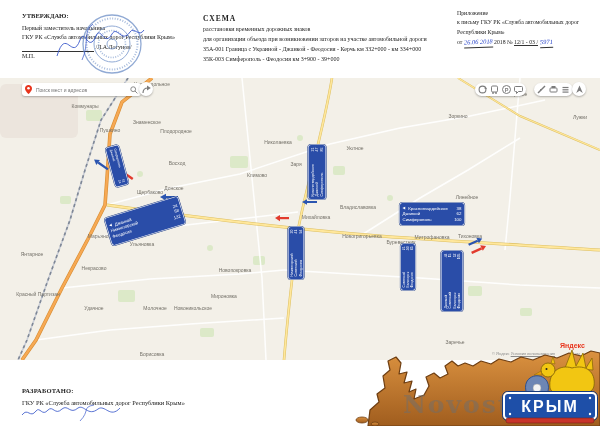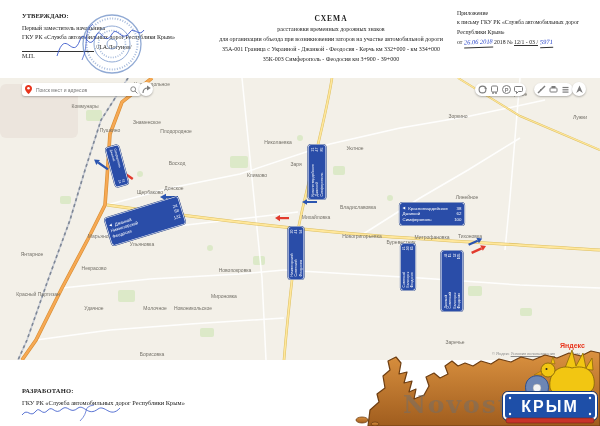--- a/index.html
+++ b/index.html
@@ -4,21 +4,21 @@
 <style>
   html,body{margin:0;padding:0}
   body{width:600px;height:426px;position:relative;background:#ffffff;overflow:hidden;
        font-family:"Liberation Serif",serif;color:#1c1c1c}
   .abs{position:absolute}
 
   
   .approve{left:22px;top:11px;width:195px;font-size:6px;line-height:1.55}
   .approve .hd{font-weight:bold;font-size:6.5px;margin-bottom:3px}
   .uline{display:inline-block;border-bottom:0.6px solid #333;height:6px;vertical-align:bottom}
-  .title-block{left:203px;top:13px;width:256px;text-align:center;font-size:6px;line-height:1.65}
+  .title-block{left:203px;top:13px;width:256px;font-size:6px;line-height:1.65}
   .title-block .t1{font-weight:bold;font-size:7.5px;letter-spacing:1px}
   .annex{left:457px;top:9px;width:138px;font-size:5.8px;line-height:1.6}
   .hw{color:#2743c9;font-style:italic;display:inline-block;transform:rotate(-2deg);font-size:6.4px}
   .stamp{left:80px;top:12px;opacity:.75}
   .sig-svg{pointer-events:none}
 
   
   .map{left:0;top:78px;width:600px;height:282px;background:#f3f0e8;overflow:hidden}
   .map svg.base{position:absolute;left:0;top:0}
   text.lbl{font:5px "Liberation Sans",sans-serif;fill:#75726a;text-anchor:middle}

